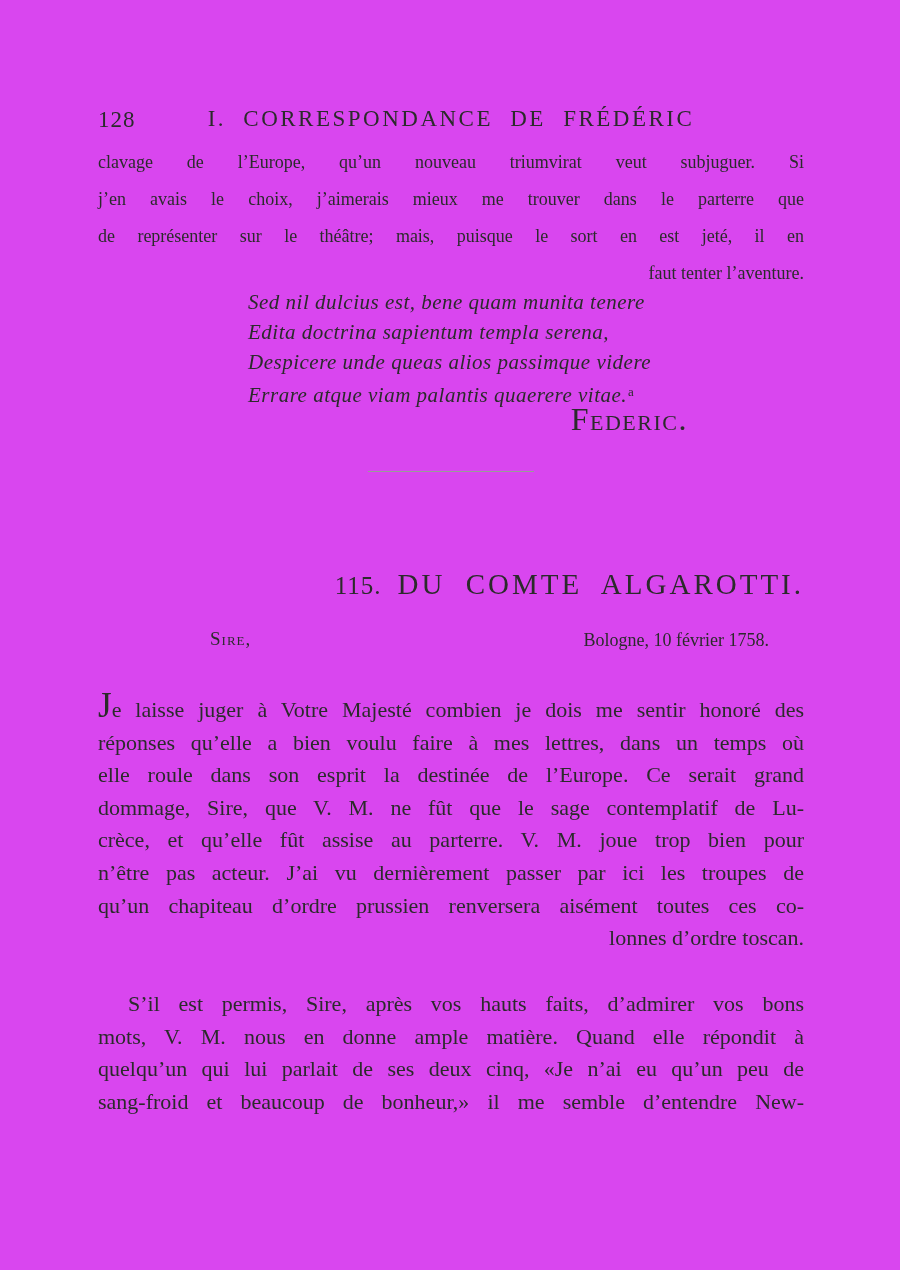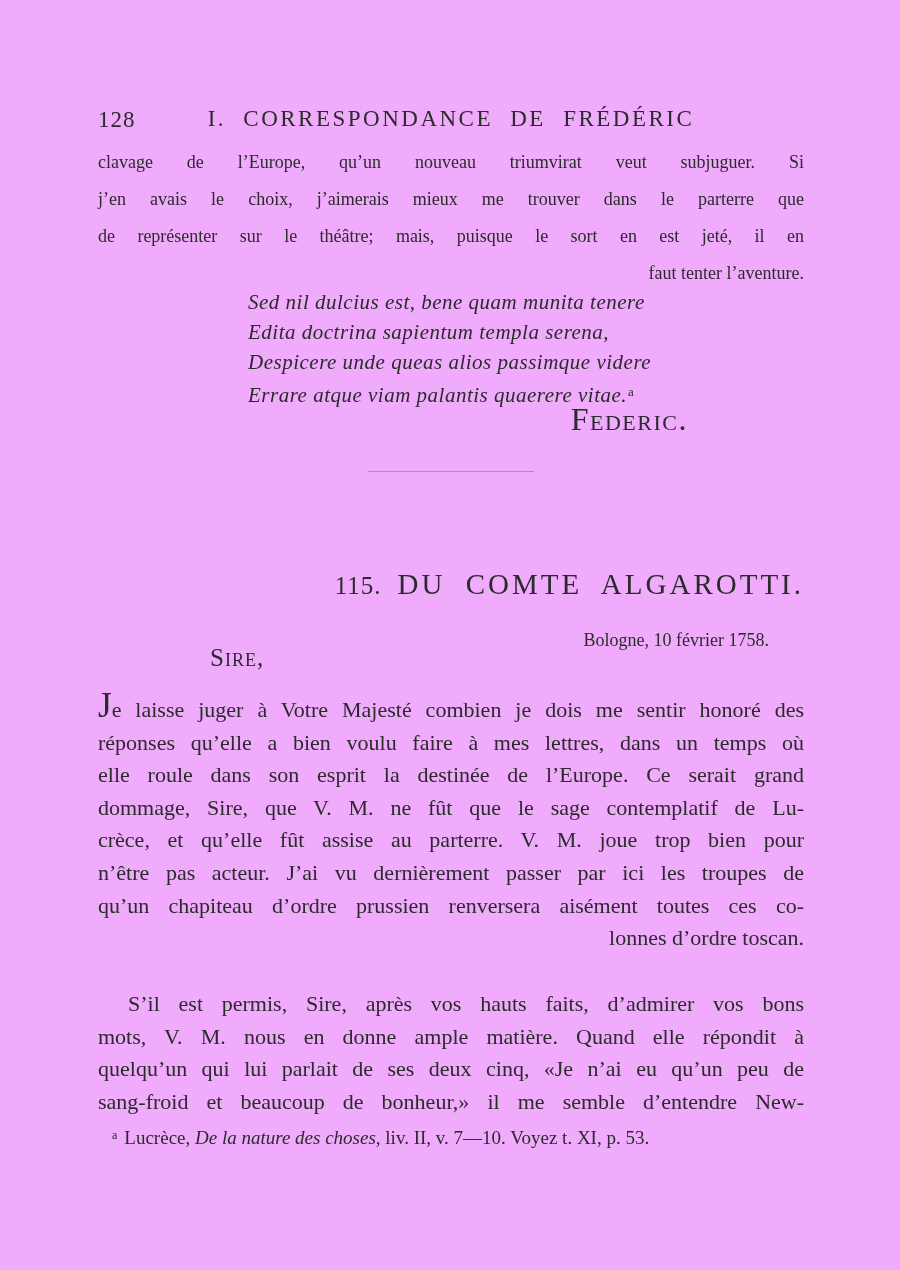--- a/index.html
+++ b/index.html
@@ -1,20 +1,20 @@
 <!DOCTYPE html>
 <html><head>
 <meta charset="utf-8">
 <style>
   html, body { margin: 0; padding: 0; background: #fbfcf8; }
   .page {
     position: relative;
     width: 900px;
     height: 1270px;
-    background: #f0abfc;
+    background: #d946ef;
     font-family: "Liberation Serif", serif;
     color: #2b2b2b;
     overflow: hidden;
   }
   
   .running-head {
     position: absolute;
     top: 106px; left: 98px; width: 706px;
     font-size: 23px;
   }
@@ -76,23 +76,23 @@
     margin-right: 16px;
   }
   .dateline {
     position: absolute;
     top: 630px; left: 98px; width: 671px;
     text-align: right;
     font-size: 18px;
   }
   .salutation {
     position: absolute;
-    top: 644px; left: 210px;
+    top: 628px; left: 210px;
     font-variant: small-caps;
-    font-size: 25px; letter-spacing: 1px;
+    font-size: 19px; letter-spacing: 1px;
   }
   .para-1 {
     position: absolute;
     top: 694px; left: 98px; width: 706px;
     font-size: 22px; line-height: 32.6px;
   }
   .para-2 {
     position: absolute;
     top: 988px; left: 98px; width: 706px;
     font-size: 22px; line-height: 32.6px;
@@ -156,15 +156,14 @@
     <div class="lline">lonnes d’ordre toscan.</div>
   </div>
 
   <div class="para-2">
     <div class="jline indent">S’il est permis, Sire, après vos hauts faits, d’admirer vos bons</div>
     <div class="jline">mots, V. M. nous en donne ample matière. Quand elle répondit à</div>
     <div class="jline">quelqu’un qui lui parlait de ses deux cinq, «Je n’ai eu qu’un peu de</div>
     <div class="jline">sang-froid et beaucoup de bonheur,» il me semble d’entendre New-</div>
   </div>
 
-  <div class="footnote"><sup class="marker">a</sup><span>Lucrèce, </span><span class="it">De la nature des choses</span><span>, liv. II, v. 7—10. Voyez t. XI, p. 53.</span></div>
 
 </div>
 
 </body></html>

